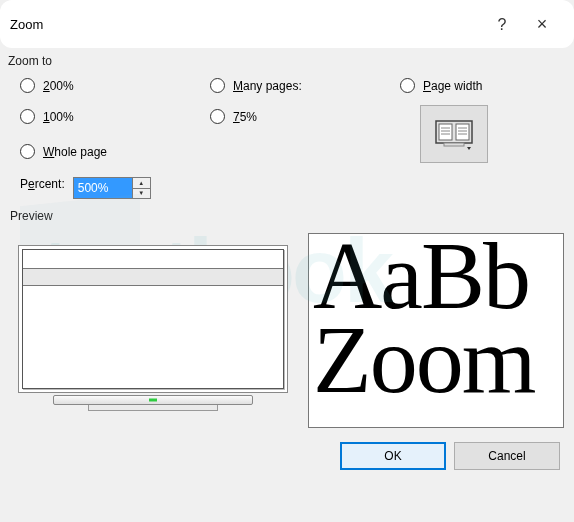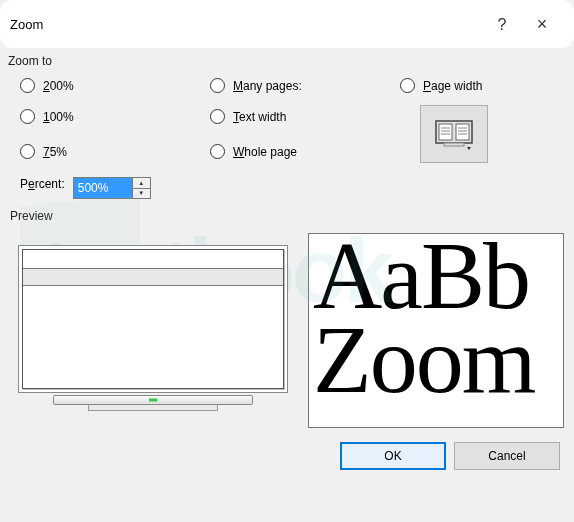--- a/index.html
+++ b/index.html
@@ -270,25 +270,20 @@
       <span class="radio-label"><span class="u">P</span><span>age width</span></span>
 
     </div>
 
     <div class="radio">
       <span class="radio-circle"></span>
       <span class="radio-label"><span class="u">1</span><span>00%</span></span>
 
     </div>
 
-    <div class="radio">
-      <span class="radio-circle"></span>
-      <span class="radio-label"><span class="u">T</span><span>ext width</span></span>
-
-    </div>
 
     <div class="many-pages-cell">
       <div class="many-pages-btn">
         <svg width="40" height="34" viewBox="0 0 40 34">
           <rect x="2" y="4" width="36" height="22" fill="none" stroke="#444" stroke-width="1.5"></rect>
           <rect x="5" y="7" width="13" height="16" fill="#fff" stroke="#666"></rect>
           <rect x="22" y="7" width="13" height="16" fill="#fff" stroke="#666"></rect>
           <line x1="7" y1="11" x2="16" y2="11" stroke="#888"></line>
           <line x1="7" y1="14" x2="16" y2="14" stroke="#888"></line>
           <line x1="7" y1="17" x2="16" y2="17" stroke="#888"></line>

